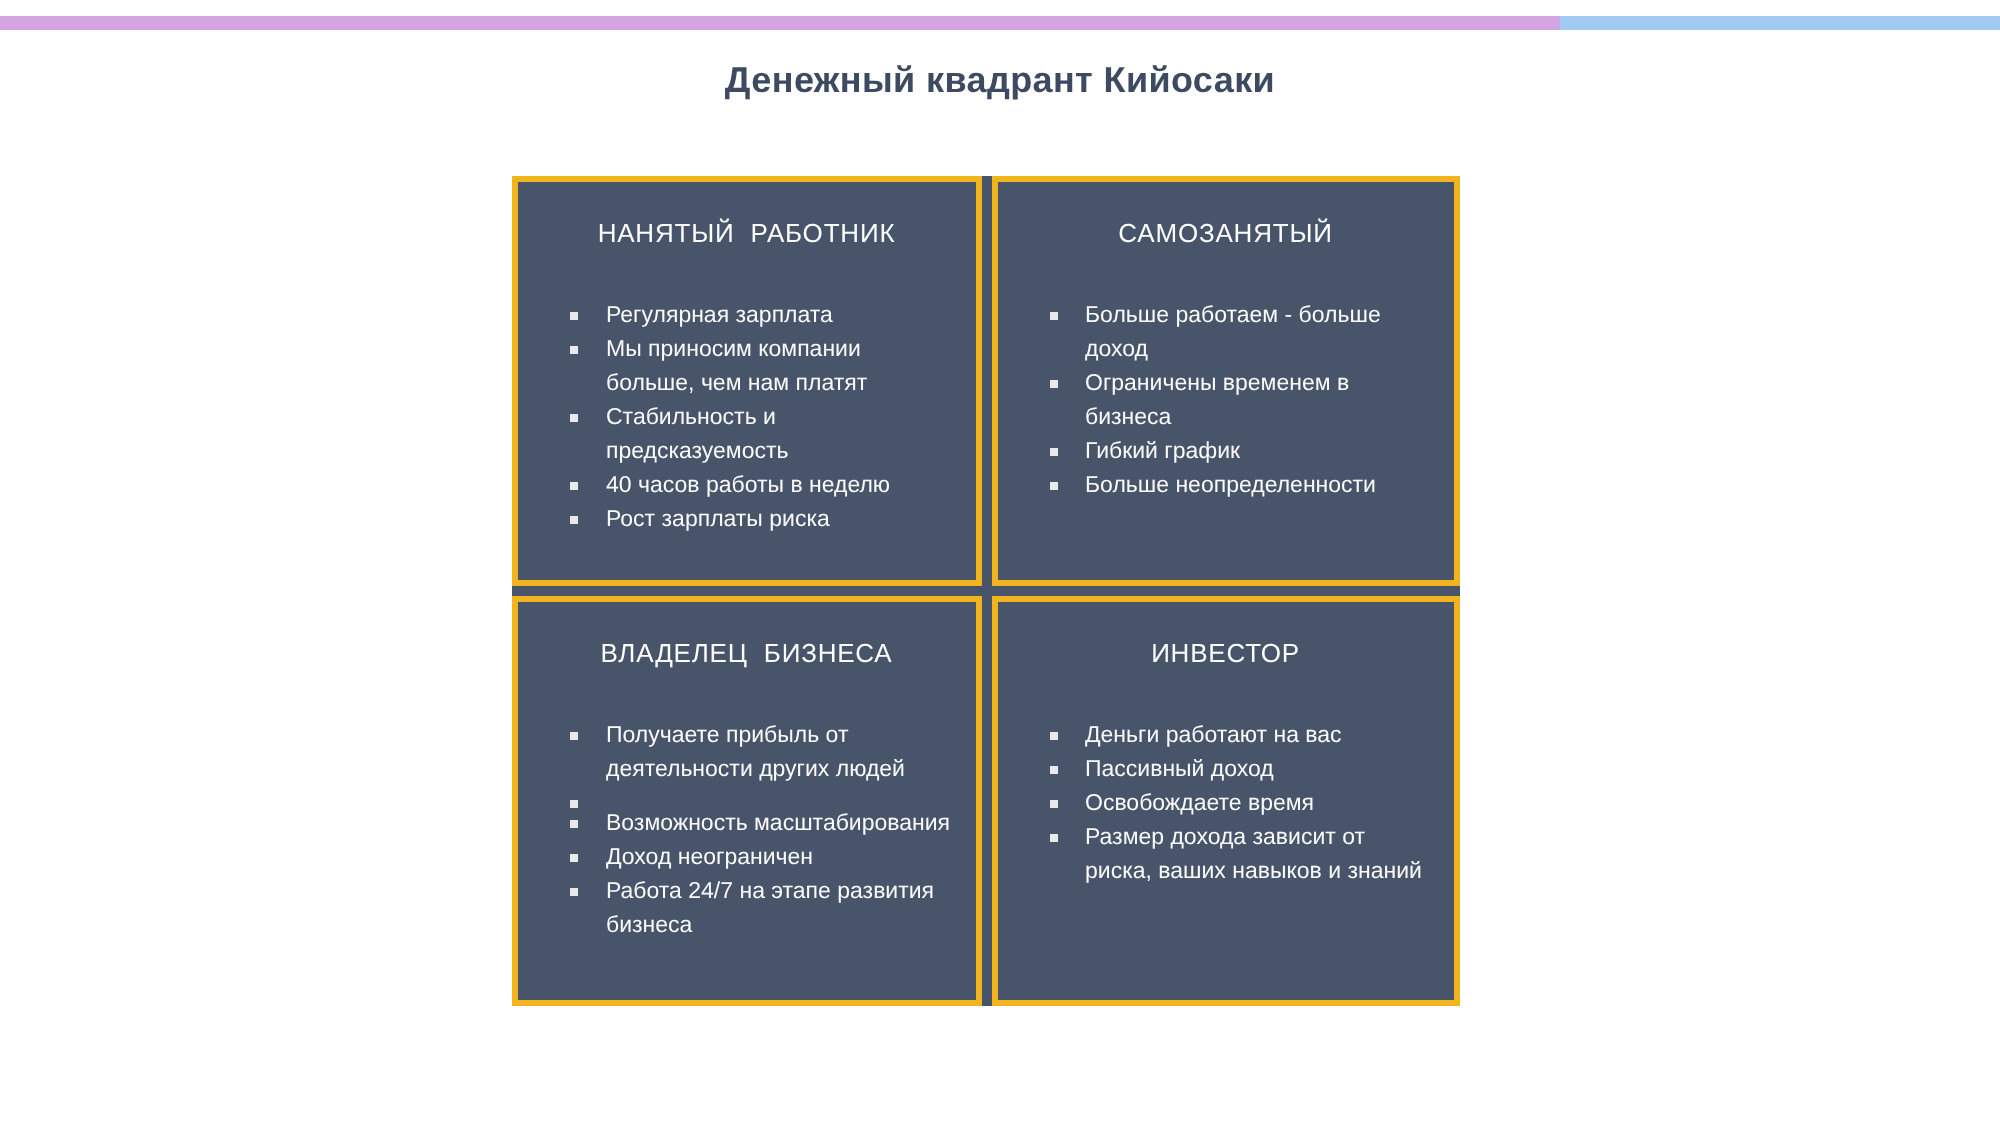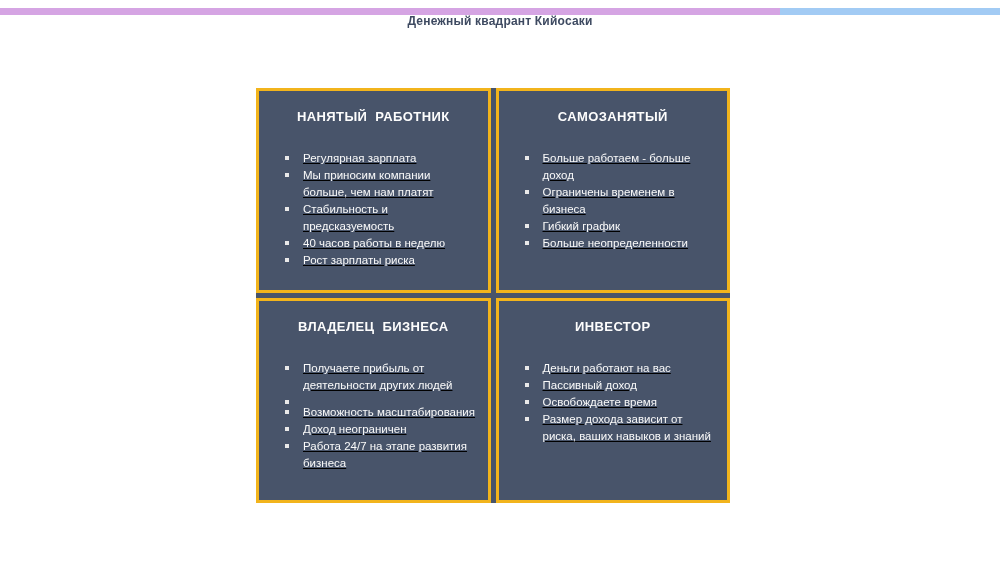--- a/index.html
+++ b/index.html
@@ -22,26 +22,26 @@
     width: 1000px;
     height: 7px;
     display: flex;
   }
   .strip-left  { width: 780px; background: #d5a4e3; }
   .strip-right { flex: 1;      background: #a2cbf4; }
 
   
   .slide-title {
     position: absolute;
-    top: 14px;
+    top: 30px;
     left: 0;
     width: 100%;
     margin: 0;
     text-align: center;
-    font-size: 12px;
+    font-size: 18px;
     font-weight: 600;
     letter-spacing: 0.2px;
     color: #3e4a61;
   }
 
   
   .grid {
     position: absolute;
     left: 256px;
     top: 88px;
@@ -59,29 +59,28 @@
     border: 3px solid #f2b41c;
     padding: 18px 10px 8px 10px;
     overflow: hidden;
   }
   .quad-title {
     margin: 0;
     text-align: center;
     color: #fdfdfd;
     font-size: 13px;
     line-height: 15px;
-    font-weight: bold;
+    font-weight: normal;
     letter-spacing: 0.4px;
     word-spacing: 4px;
   }
   .quad-list {
     list-style: none;
     margin: 26px 0 0 0;
     padding: 0 2px 0 16px;
-    text-decoration: underline;
   }
   .quad-list li {
     display: flex;
     align-items: flex-start;
     color: #fafafa;
     font-size: 11.5px;
     line-height: 17px;
     margin: 0;
   }
   .bullet {

